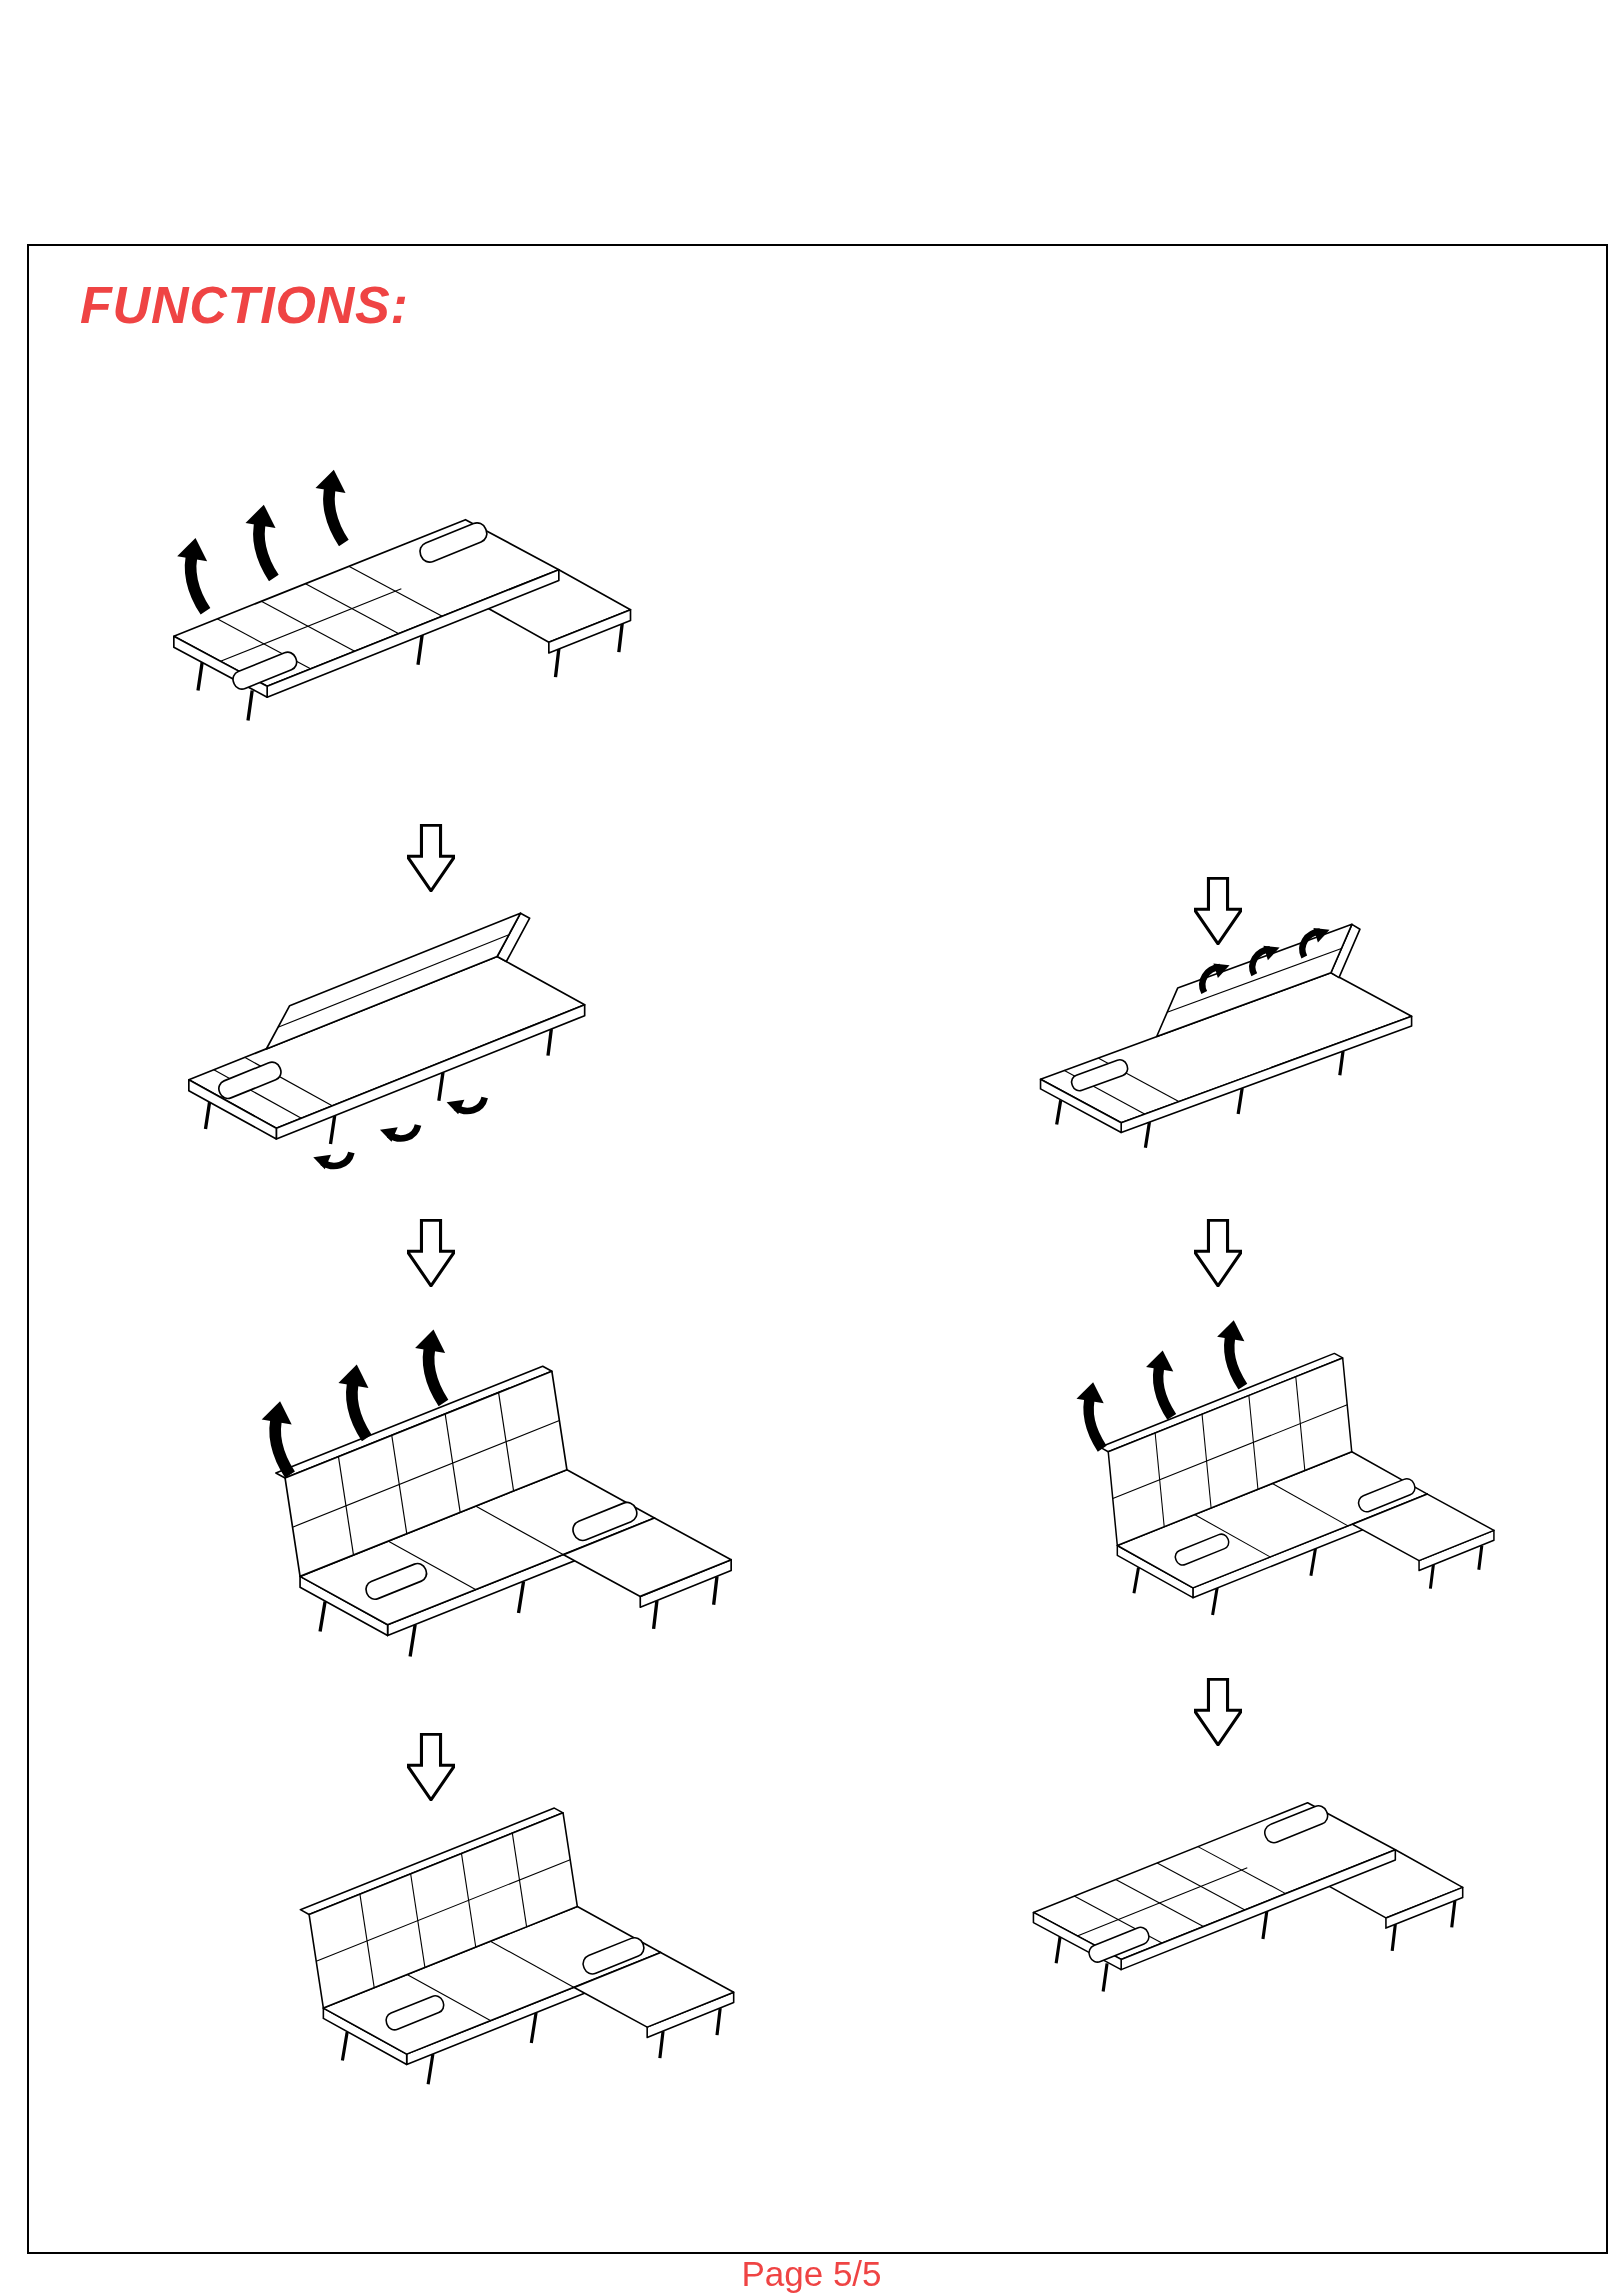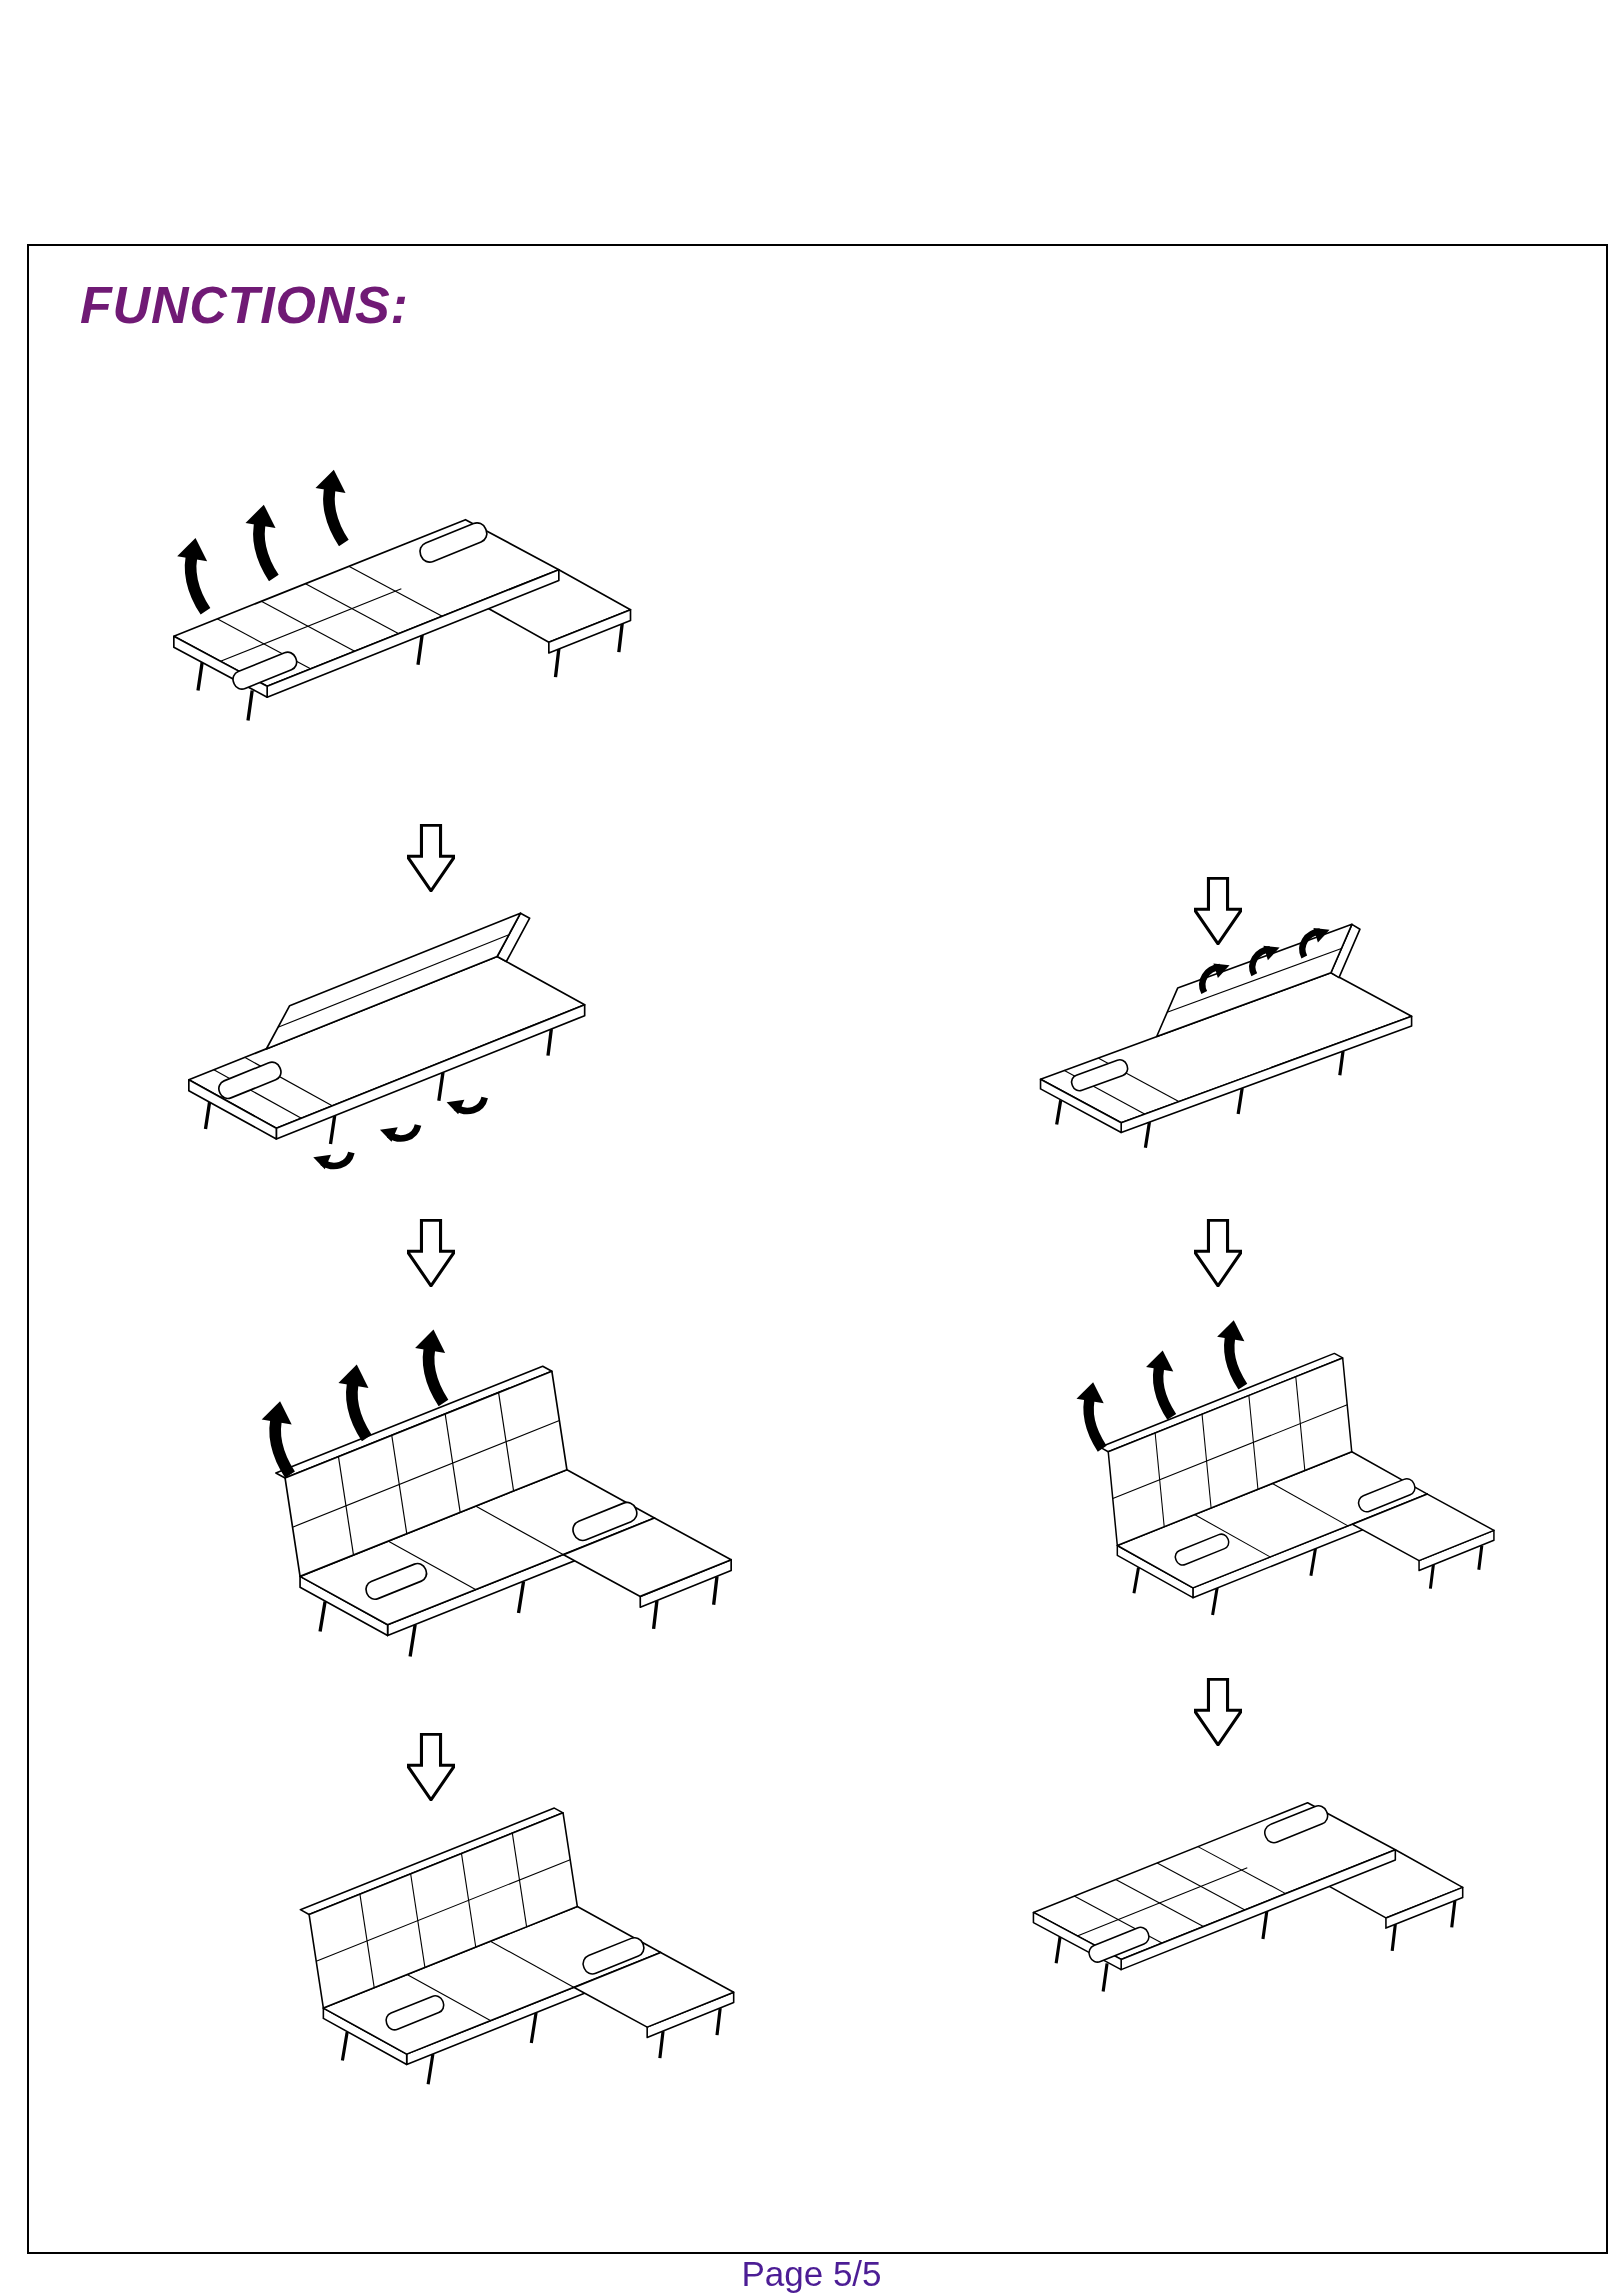--- a/index.html
+++ b/index.html
@@ -15,30 +15,30 @@
     left: 27px; top: 244px;
     width: 1581px; height: 2010px;
     border: 2.5px solid #000;
     background: #fff;
   }
   .page-title {
     position: absolute;
     left: 80px; top: 275px;
     font-size: 52px;
     font-style: italic;
-    color: #701a75;
+    color: #ef4444;
     letter-spacing: 0.8px;
   }
   .page-footer {
     position: absolute;
     left: 0; width: 100%;
     top: 2254px;
     text-align: center;
     font-size: 35px;
-    color: #4c1d95;
+    color: #ef4444;
   }
   .fig { position: absolute; }
   .fig svg { width: 100%; height: 100%; display: block; }
   .down-arrow { position: absolute; }
   .down-arrow svg { display: block; }
 
   
   #fig-l1 { left: 125px; top: 438px;  width: 551px; height: 350px; }
   #fig-l2 { left: 143px; top: 909px; width: 525px; height: 300px; }
   #fig-l3 { left: 200px; top: 1301px; width: 542px; height: 384px; }

